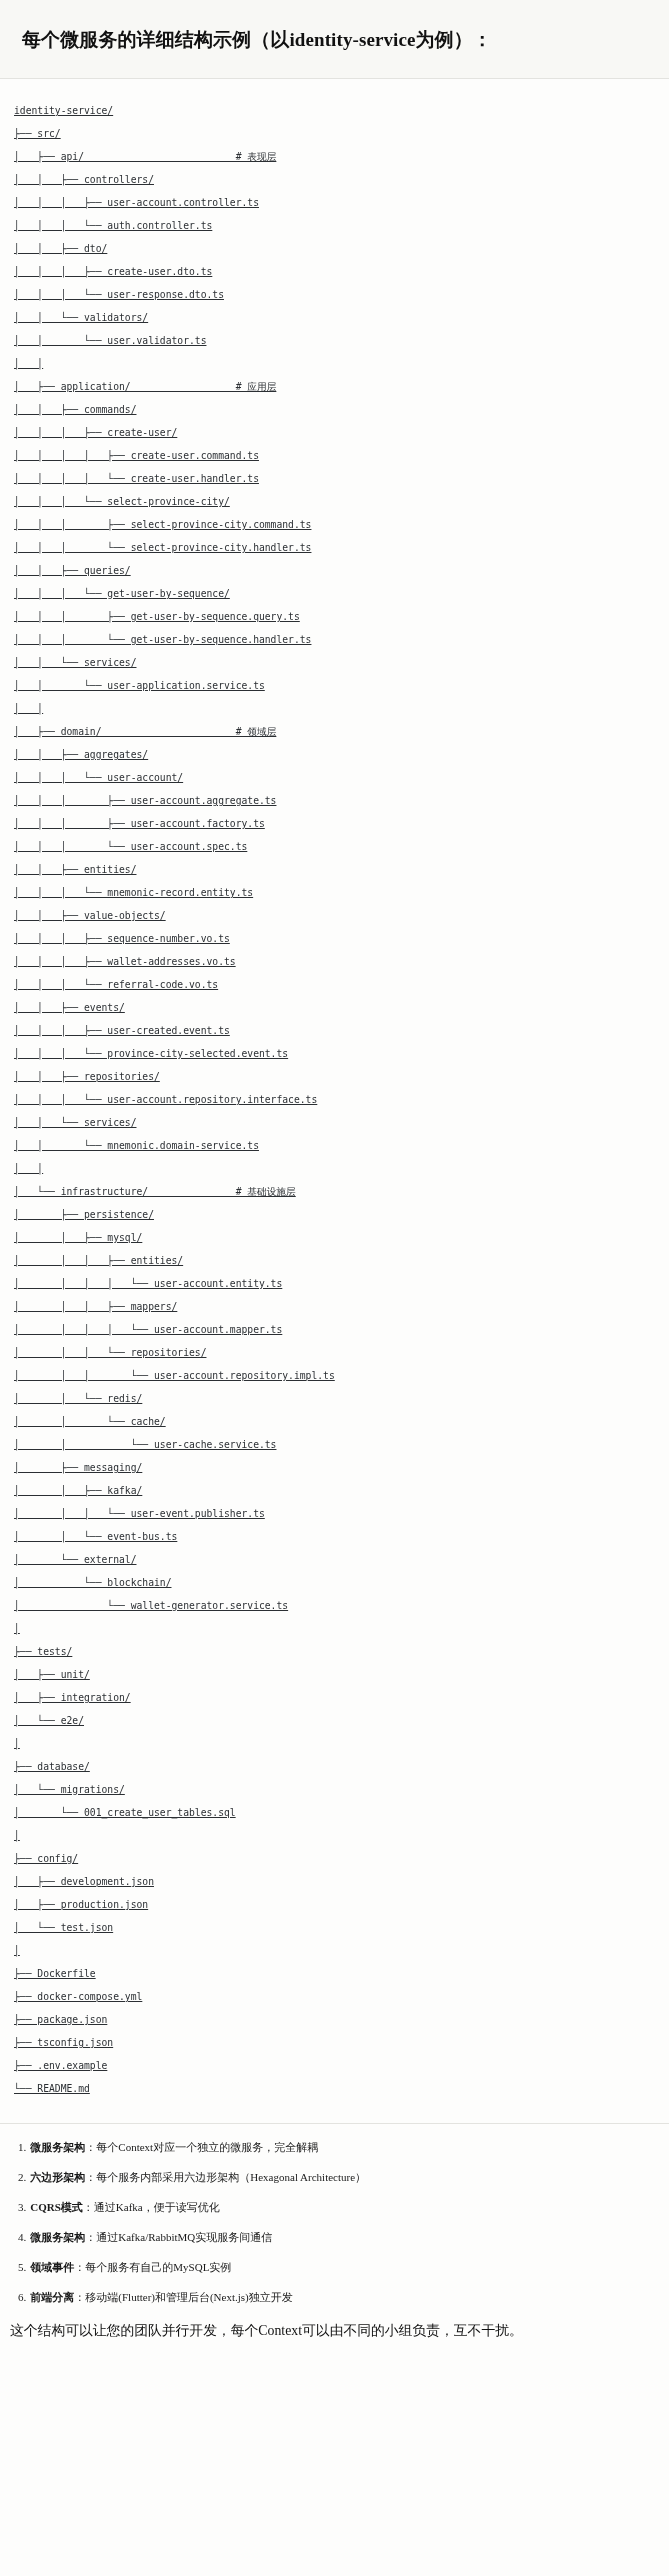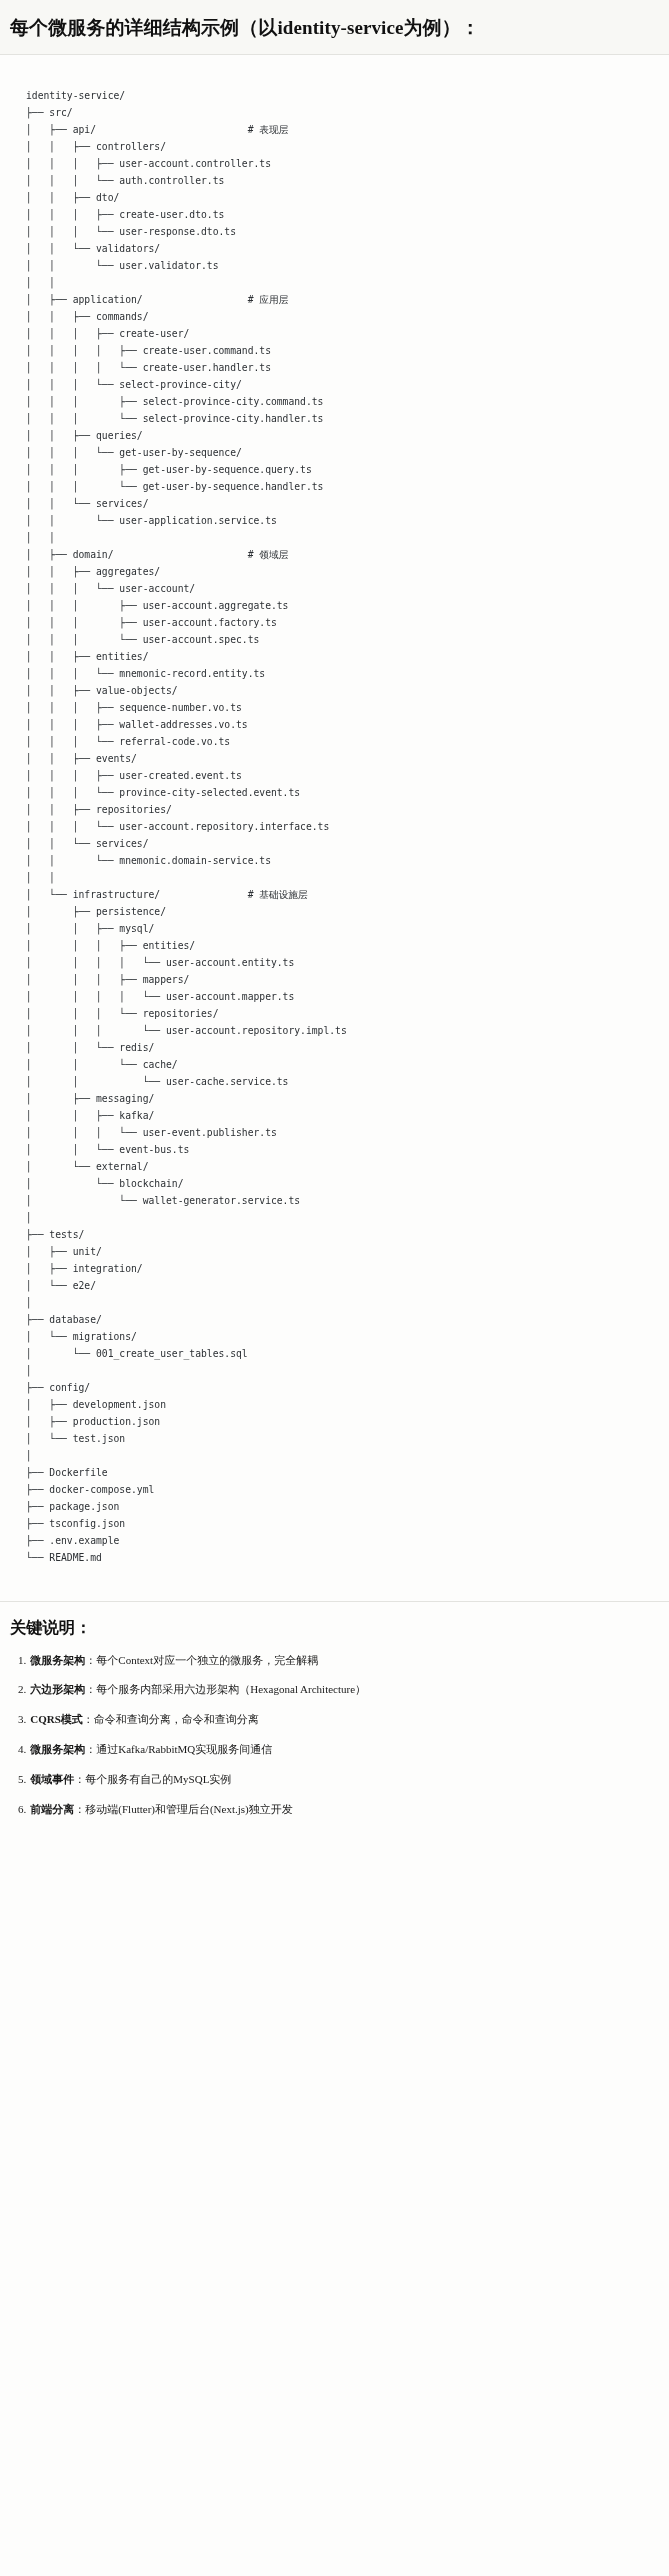--- a/index.html
+++ b/index.html
@@ -15,43 +15,44 @@
     -webkit-font-smoothing: antialiased;
   }
 
   
   .heading-block {
     padding: 16.3px 10px 13.8px 10px;
     background: #f8f8f5;
     border-bottom: 0.6px solid #e3e3df;
   }
   .page-title {
-    margin: 0;
+    margin: 12px;
     font-family: "Liberation Serif", "DejaVu Serif", serif;
     font-weight: bold;
     font-size: 19px;
     line-height: 1.25;
     letter-spacing: 0.1px;
     color: #111111;
   }
 
   
   .code-block {
     padding: 16.3px 10px 19px 10px;
     background: #fdfdfc;
     border-bottom: 0.6px solid #e3e3df;
   }
   pre.tree {
-    margin: 16px;
+    margin: 4px;
     font-family: "DejaVu Sans Mono", "Liberation Mono", monospace;
     font-size: 9.7px;
-    line-height: 17px;
+    line-height: 23px;
     color: #2b2f33;
     white-space: pre;
     tab-size: 4;
+    text-decoration: underline;
   }
 
   
   .notes-block {
     padding: 16.3px 10px 15px 10px;
     background: #fdfdfc;
   }
   .notes-title {
     margin: 0 0 13.8px 0;
     font-weight: bold;
@@ -178,35 +179,35 @@
 │
 ├── Dockerfile
 ├── docker-compose.yml
 ├── package.json
 ├── tsconfig.json
 ├── .env.example
 └── README.md</code></pre>
 </section>
 
 <section class="notes-block">
-  <h2 class="notes-title">关键说明：</h2>
   <ol class="notes-list">
     <li>
       <span class="note-term">微服务架构</span><span class="note-sep">：</span><span class="note-desc">每个Context对应一个独立的微服务，完全解耦</span>
     </li>
     <li>
       <span class="note-term">六边形架构</span><span class="note-sep">：</span><span class="note-desc">每个服务内部采用六边形架构（Hexagonal Architecture）</span>
     </li>
     <li>
-      <span class="note-term">CQRS模式</span><span class="note-sep">：</span><span class="note-desc">命令和查询分离，命令和查询分离</span>
+      <span class="note-term">CQRS模式</span><span class="note-sep">：</span><span class="note-desc">通过Kafka，便于读写优化</span>
     </li>
     <li>
       <span class="note-term">微服务架构</span><span class="note-sep">：</span><span class="note-desc">通过Kafka/RabbitMQ实现服务间通信</span>
     </li>
     <li>
       <span class="note-term">领域事件</span><span class="note-sep">：</span><span class="note-desc">每个服务有自己的MySQL实例</span>
     </li>
     <li>
       <span class="note-term">前端分离</span><span class="note-sep">：</span><span class="note-desc">移动端(Flutter)和管理后台(Next.js)独立开发</span>
     </li>
   </ol>
+  <p class="closing-line">这个结构可以让您的团队并行开发，每个Context可以由不同的小组负责，互不干扰。</p>
 </section>
 
 
 </body></html>

